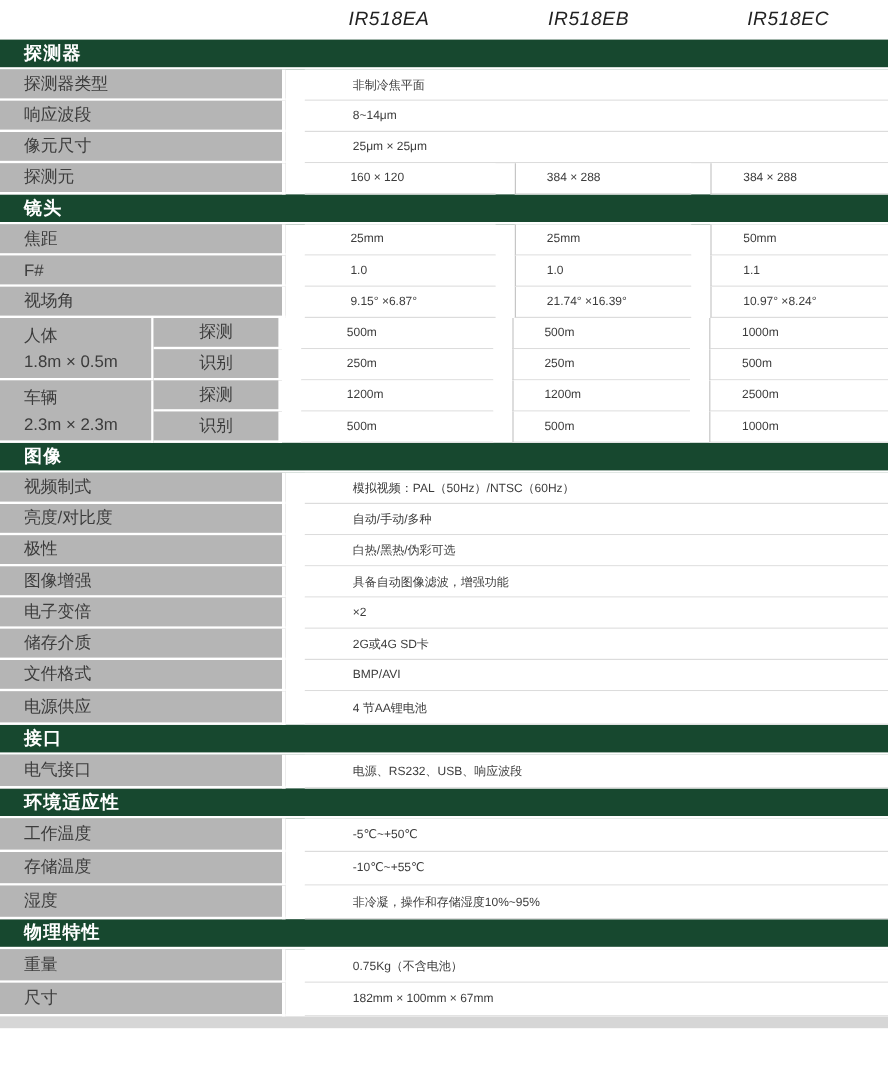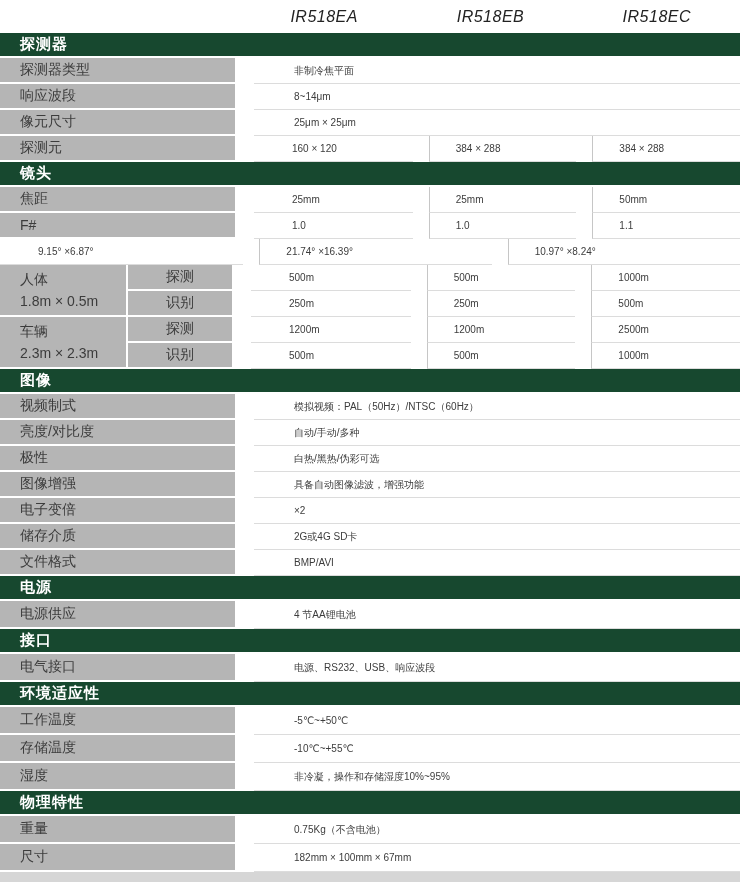--- a/index.html
+++ b/index.html
@@ -111,20 +111,21 @@
     <div class="val c2">25mm</div>
     <div class="val c3">50mm</div>
   </div>
   <div class="row">
     <div class="label">F#</div>
     <div class="val c1">1.0</div>
     <div class="val c2">1.0</div>
     <div class="val c3">1.1</div>
   </div>
   <div class="row">
+    <div class="label">视场角</div>
     <div class="val c1">9.15° ×6.87°</div>
     <div class="val c2">21.74° ×16.39°</div>
     <div class="val c3">10.97° ×8.24°</div>
   </div>
 
   <div class="group">
     <div class="main">
       <span>人体</span>
       <span>1.8m × 0.5m</span>
     </div>
@@ -188,21 +189,20 @@
   </div>
   <div class="row">
     <div class="label">储存介质</div>
     <div class="val span">2G或4G SD卡</div>
   </div>
   <div class="row">
     <div class="label">文件格式</div>
     <div class="val span">BMP/AVI</div>
   </div>
 
-  <div class="bar">电源</div>
   <div class="row tall">
     <div class="label">电源供应</div>
     <div class="val span">4 节AA锂电池</div>
   </div>
 
   <div class="bar">接口</div>
   <div class="row tall">
     <div class="label">电气接口</div>
     <div class="val span">电源、RS232、USB、响应波段</div>
   </div>

